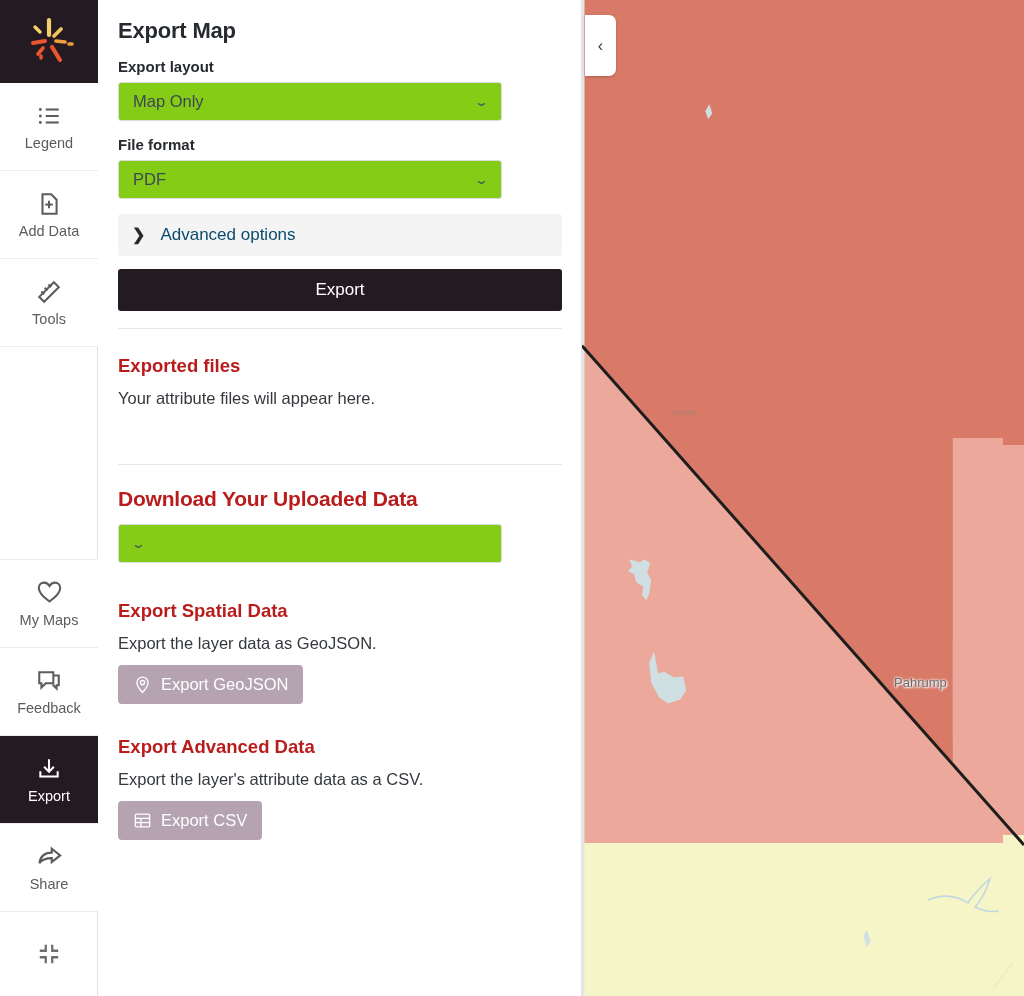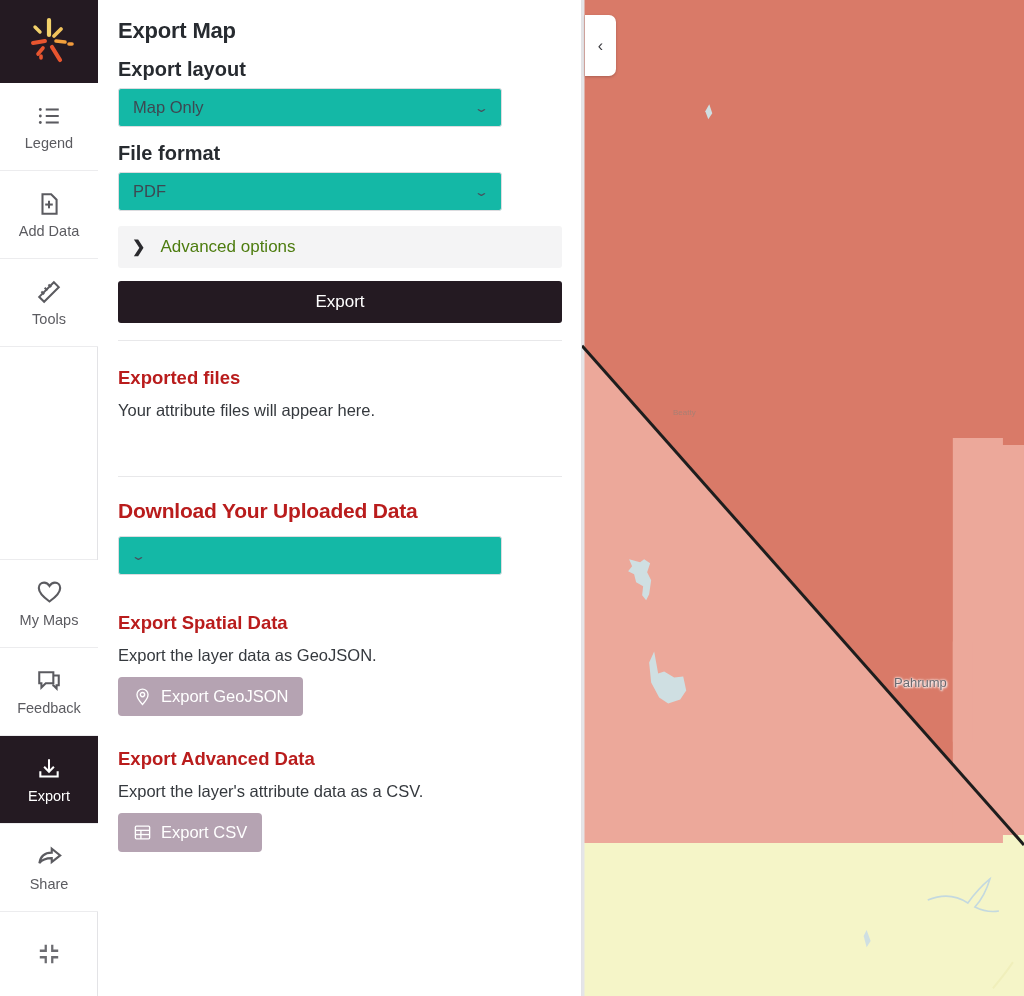--- a/index.html
+++ b/index.html
@@ -59,28 +59,28 @@
     overflow: hidden;
     position: relative;
     border-right: 1px solid #e3e3e6;
   }
   .panel-title {
     font-size: 22px; font-weight: bold; color: #272b30;
     letter-spacing: -0.2px;
     margin-bottom: 14px;
   }
   .field-label {
-    font-size: 20px; font-weight: bold; color: #272b30;
+    font-size: 15px; font-weight: bold; color: #272b30;
     margin-bottom: 7px;
   }
   .select {
     width: 384px; height: 39px;
     border: 1px solid #dcdcdf;
     border-radius: 3px;
-    background: #14b8a6;
+    background: #84cc16;
     display: flex; align-items: center;
     padding: 8px 14px;
     font-size: 16.5px; color: #3d4852;
     justify-content: space-between;
     cursor: pointer;
     margin-bottom: 15px;
   }
   .select .chev {
     color: #46525e; font-size: 13px; line-height: 1;
     transform: scaleX(1.45) scaleY(0.9);
@@ -90,21 +90,21 @@
     background: #f4f4f5;
     border-radius: 3px;
     display: flex; align-items: center;
     padding: 0 14px; gap: 15px;
     cursor: pointer;
     margin-bottom: 13px;
   }
   .adv-options .arrow {
     color: #2a2a2e; font-size: 16px; font-weight: bold; line-height: 1;
   }
-  .adv-options .adv-text { font-size: 17px; color: #4d7c0f; }
+  .adv-options .adv-text { font-size: 17px; color: #0c4a6e; }
   .export-btn {
     width: 444px; height: 42px;
     background: #241a22;
     border: none; border-radius: 3px;
     color: #ffffff; font-size: 17px;
     font-family: "Liberation Sans", sans-serif;
     cursor: pointer;
     display: flex; align-items: center; justify-content: center;
     margin-bottom: 17px;
   }

